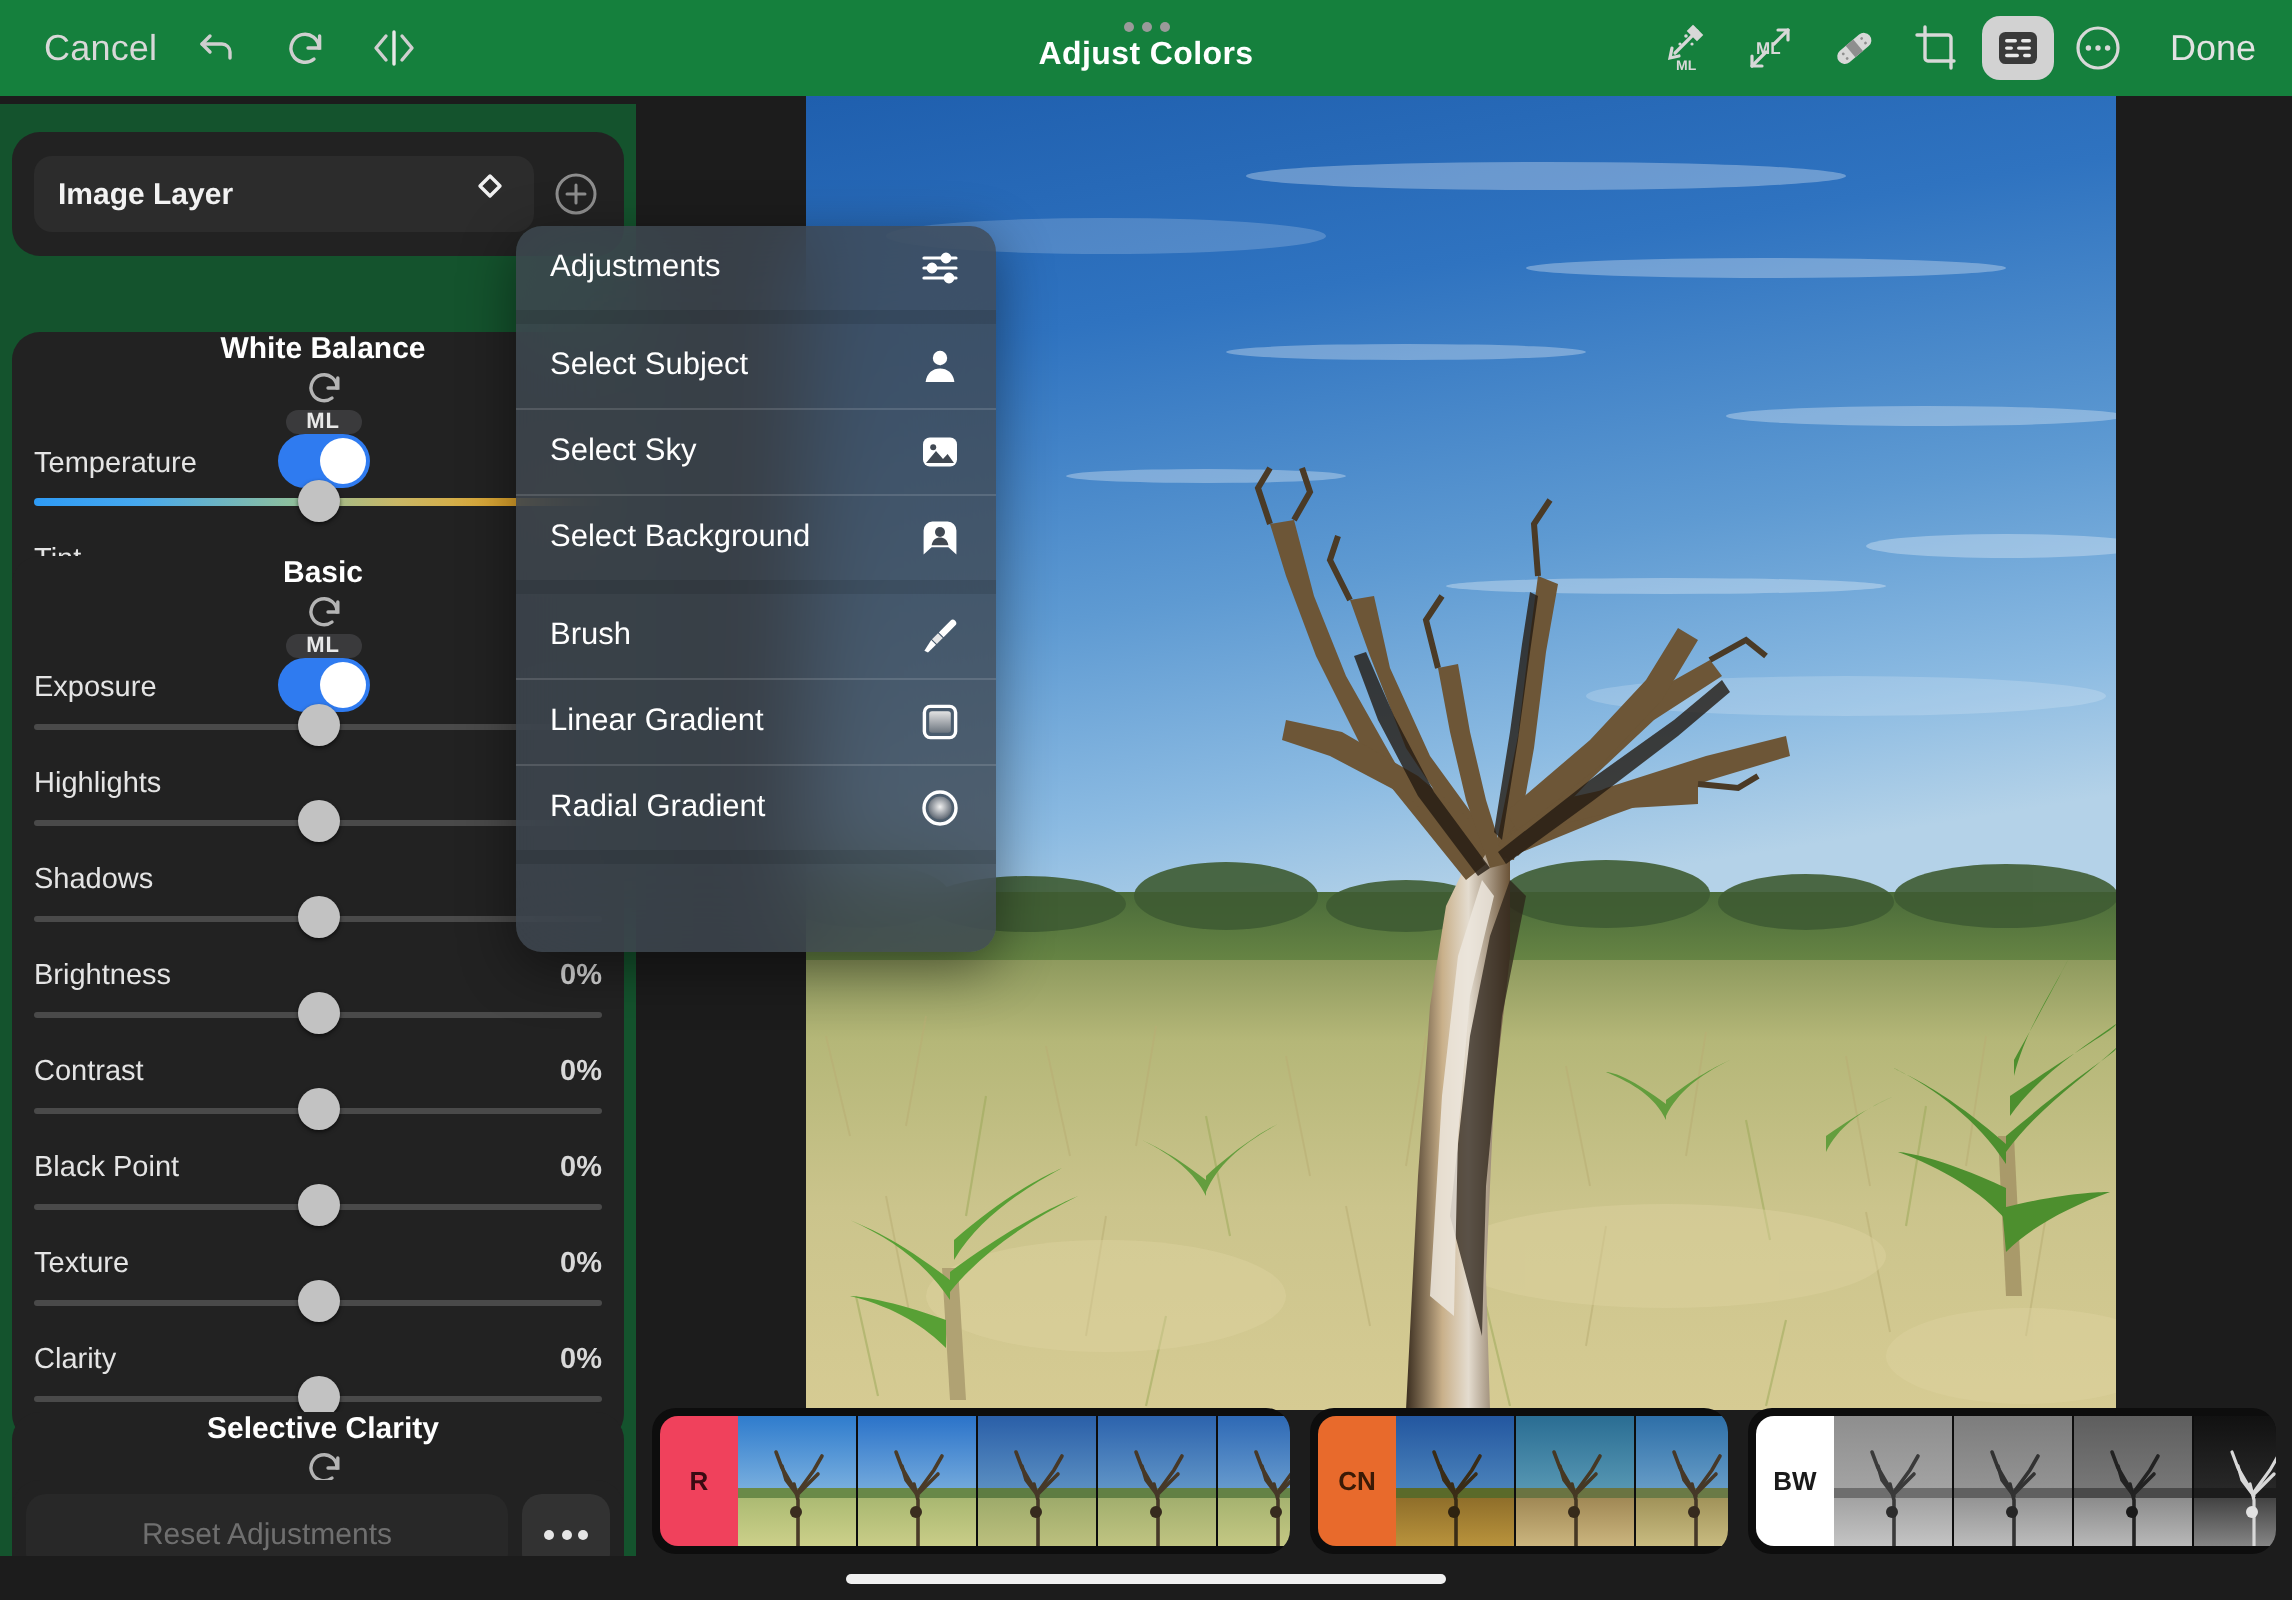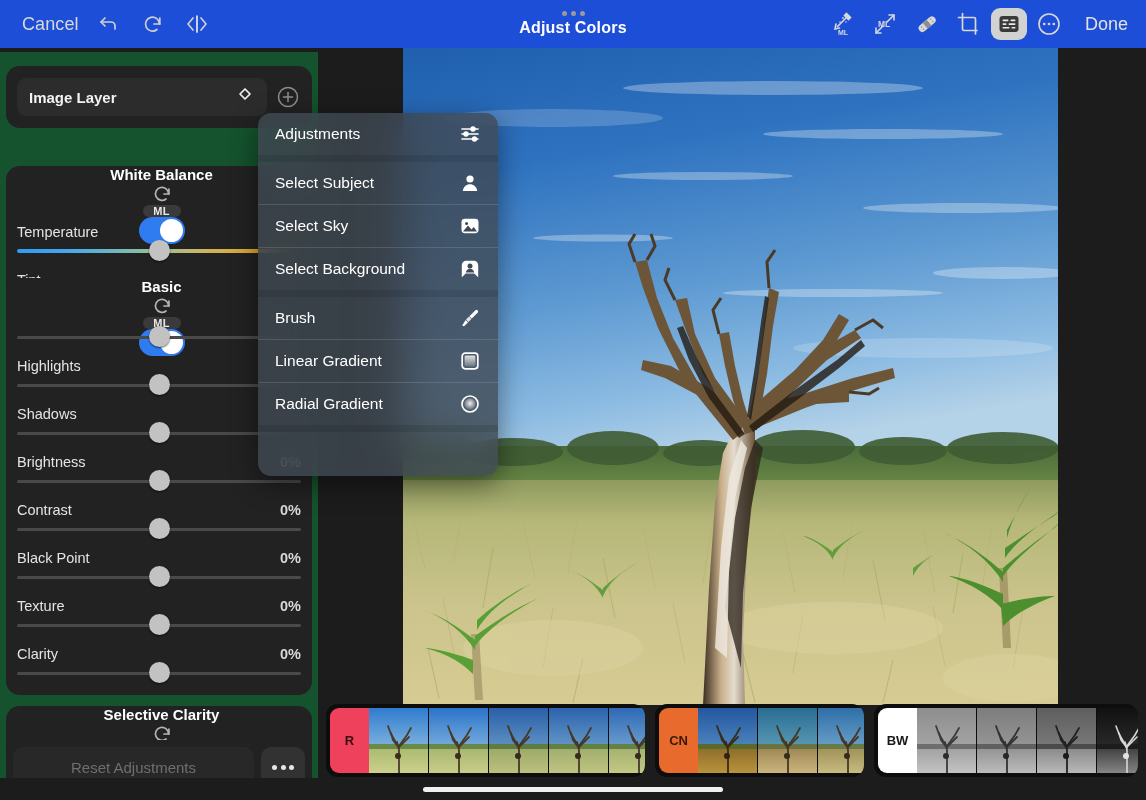--- a/index.html
+++ b/index.html
@@ -14,21 +14,21 @@
     position: relative;
     width: 1146px; height: 800px;
     background: #1c1c1c;
     overflow: hidden;
   }
 
   
   .topbar {
     position: absolute; left: 0; top: 0;
     width: 1146px; height: 48px;
-    background: #1d4ed8;
+    background: #15803d;
     display: flex; align-items: center;
     z-index: 40;
   }
   .tb-left { display: flex; align-items: center; gap: 0px; padding-left: 14px; }
   .tb-cancel {
     color: #d8d8d8; font-size: 18px; letter-spacing: .1px;
     padding: 4px 8px; cursor: pointer;
   }
   .tb-icon {
     width: 44px; height: 40px;
@@ -549,20 +549,24 @@
               <path d="M17.9 6 L17.9 11 L13 11"></path>
           </svg>
         </div>
         <div class="ml-badge">ML</div>
         <div class="toggle">
             <i></i>
           </div>
       </div>
 
       <div class="slider-row">
+        <div class="slider-label">
+          <span>Exposure</span>
+          <span class="slider-val"></span>
+        </div>
         <div class="track">
             <div class="bar"></div>
             <div class="knob" style="left:50%;"></div>
           </div>
       </div>
       <div class="slider-row">
         <div class="slider-label">
           <span>Highlights</span>
           <span class="slider-val"></span>
         </div>

